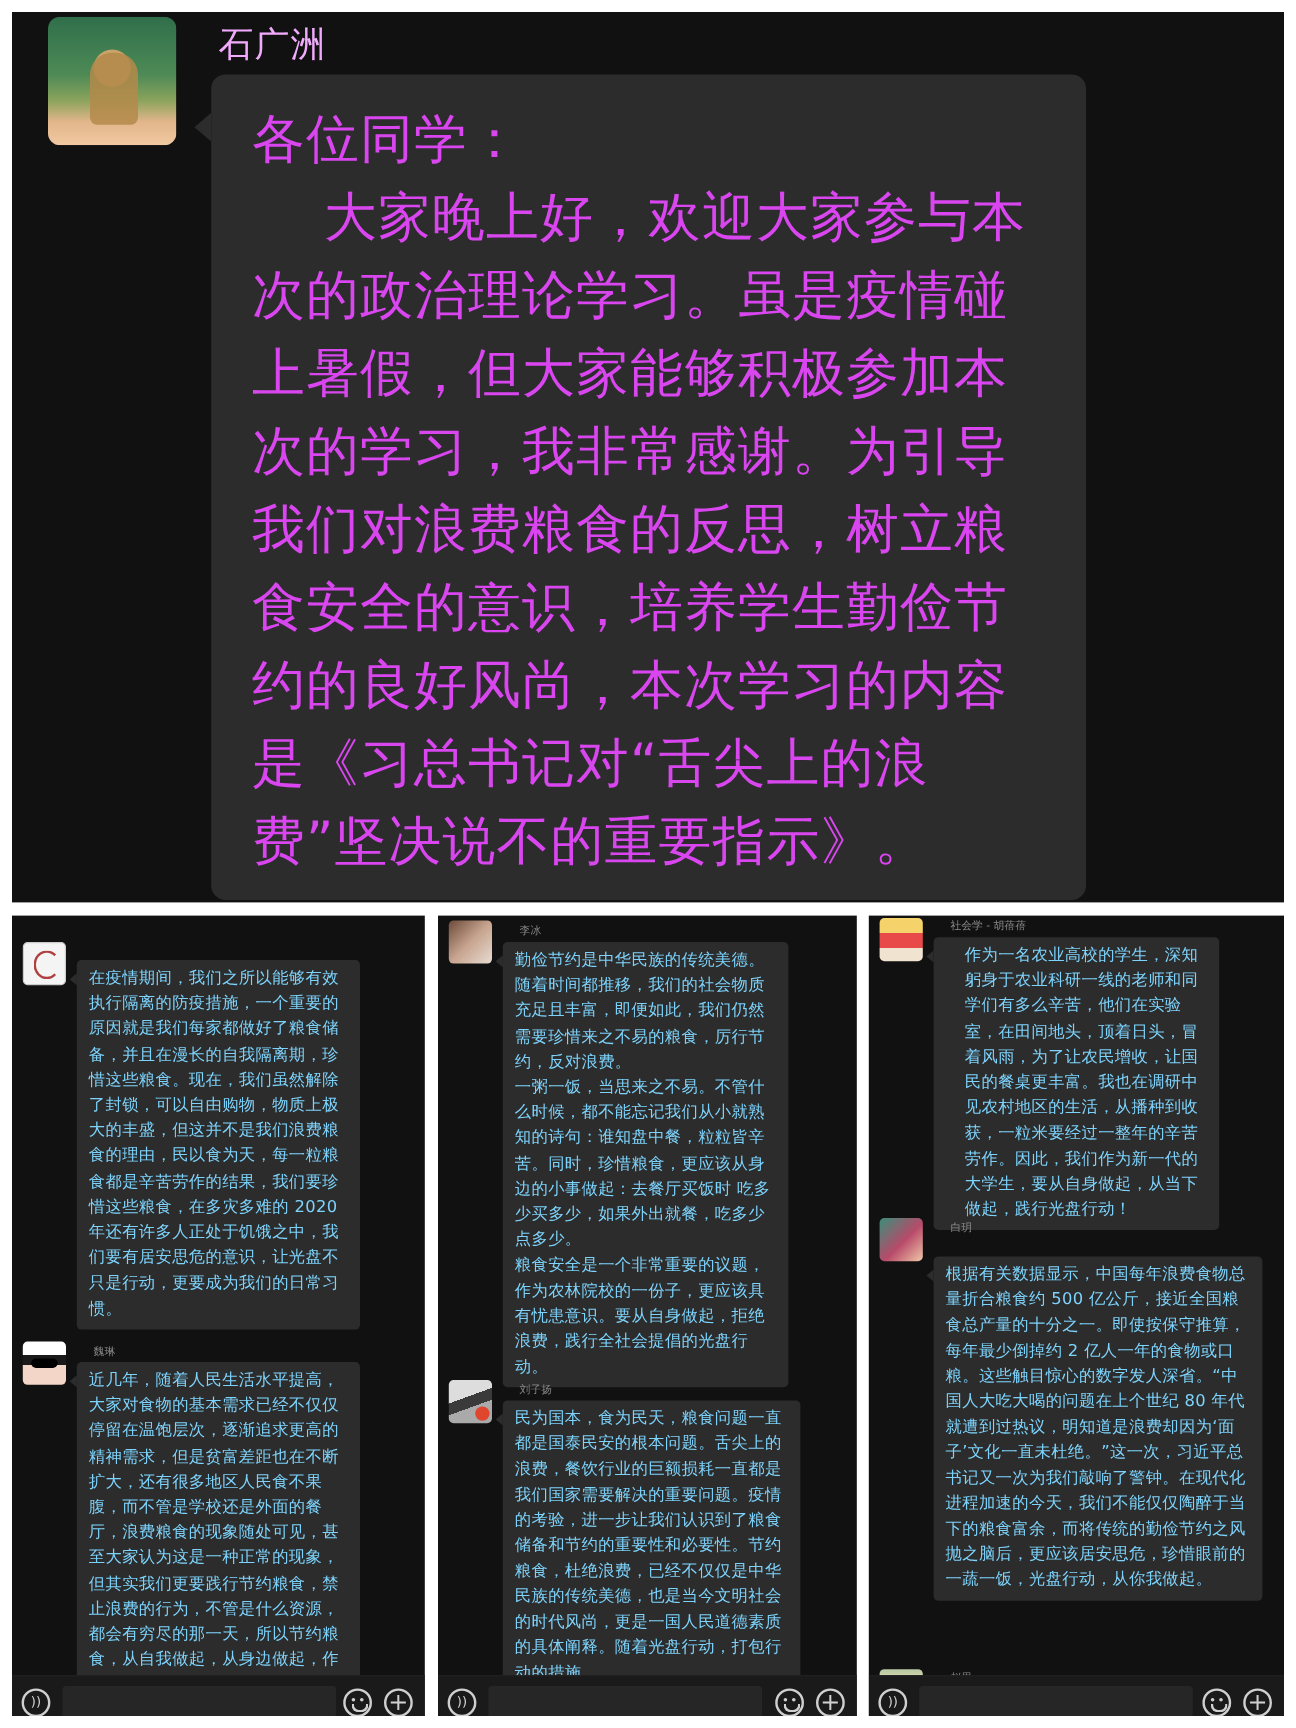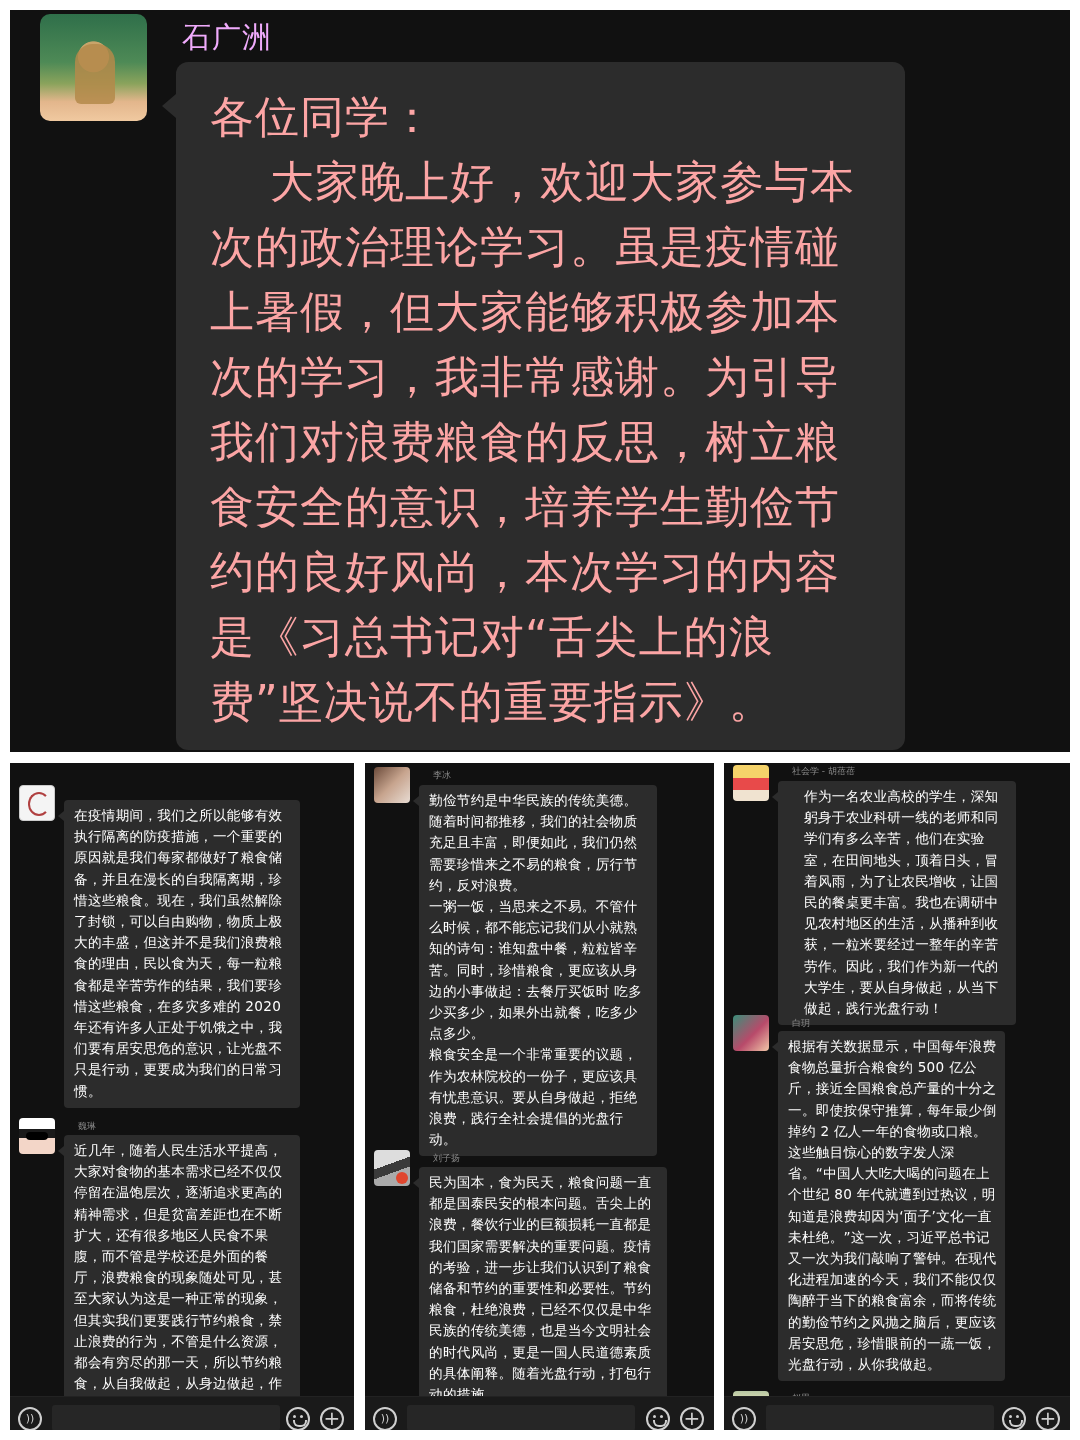--- a/index.html
+++ b/index.html
@@ -14,29 +14,29 @@
 
   
   .big-avatar { position: absolute; left: 30px; top: 4px; width: 107px; height: 107px; border-radius: 10px;
     background: radial-gradient(circle at 50% 40%, #c9a46a 0 18%, transparent 19%),
                 linear-gradient(180deg, #2f6f4a 0%, #4e8a56 45%, #8aa35c 65%, #e3b68c 82%, #f0c9a0 100%);
     overflow: hidden; }
   .big-avatar::after { content: ""; position: absolute; left: 35px; top: 30px; width: 40px; height: 60px; border-radius: 18px 18px 6px 6px; background: #b48a4a; opacity: .85; }
   .big-name { position: absolute; left: 172px; top: 8px; font-size: 29px; color: #f0abfc; letter-spacing: 1px; }
   .big-bubble { position: absolute; left: 166px; top: 52px; width: 729px; height: 688px; background: #2c2c2c; border-radius: 12px; padding: 22px 30px 0 34px; }
   .big-bubble::before { content: ""; position: absolute; left: -14px; top: 32px; border-top: 12px solid transparent; border-bottom: 12px solid transparent; border-right: 14px solid #2c2c2c; }
-  .big-text { font-size: 44px; line-height: 65px; color: #fca5a5; white-space: pre-wrap; letter-spacing: 1px; }
+  .big-text { font-size: 44px; line-height: 65px; color: #d946ef; white-space: pre-wrap; letter-spacing: 1px; }
 
   
   .msg { position: absolute; left: 0; width: 100%; }
   .s-avatar { position: absolute; left: 9px; width: 36px; height: 36px; border-radius: 4px; overflow: hidden; }
   .s-name { position: absolute; left: 68px; font-size: 9px; color: #8a8a8a; white-space: nowrap; }
   .s-bubble { position: absolute; left: 54px; width: 236px; background: #2c2c2c; border-radius: 4px; padding: 5px 8px 6px 10px; }
   .s-bubble::before { content: ""; position: absolute; left: -6px; top: 11px; border-top: 5px solid transparent; border-bottom: 5px solid transparent; border-right: 6px solid #2c2c2c; }
-  .s-text { font-size: 13.6px; line-height: 21.2px; color: #ffffff; white-space: pre-wrap; letter-spacing: 0.3px; }
+  .s-text { font-size: 13.6px; line-height: 21.2px; color: #7dd3fc; white-space: pre-wrap; letter-spacing: 0.3px; }
 
   .av-sketch { background: #f4f4f4; border: 1px solid #ccc; }
   .av-sketch::after { content: ""; position: absolute; left: 8px; top: 6px; width: 18px; height: 20px; border: 2px solid #b04040; border-radius: 50%; border-right-color: transparent; }
   .av-girl { background: linear-gradient(180deg, #fff 0 30%, #1a1a1a 30% 55%, #f3d6c8 55%); }
   .av-girl::after { content: ""; position: absolute; left: 7px; top: 14px; width: 22px; height: 8px; background: #000; border-radius: 4px; }
   .av-portrait { background: linear-gradient(135deg, #6b4a3a, #c7a48e 50%, #e8dcd3); }
   .av-boxer { background: linear-gradient(160deg, #ddd 0 40%, #3a3a3a 40% 60%, #aaa 60%); }
   .av-boxer::after { content: ""; position: absolute; right: 2px; bottom: 2px; width: 12px; height: 12px; border-radius: 50%; background: #e0462e; }
   .av-anime { background: linear-gradient(180deg, #f5d36a 0 35%, #e84a4a 35% 70%, #f0e3d0 70%); }
   .av-boy { background: linear-gradient(135deg, #3a8f7a, #b84a6a 55%, #f1c7a8); }
@@ -111,21 +111,21 @@
 
 <div class="panel panel-right">
   <div class="s-avatar av-anime" style="top:2px;"></div>
   <div class="s-name" style="top:2px;">社会学 - 胡蓓蓓</div>
   <div class="s-bubble" style="top:18px; width:238px;padding-left:26px;">
     <div class="s-text">作为一名农业高校的学生，深知躬身于农业科研一线的老师和同学们有多么辛苦，他们在实验室，在田间地头，顶着日头，冒着风雨，为了让农民增收，让国民的餐桌更丰富。我也在调研中见农村地区的生活，从播种到收获，一粒米要经过一整年的辛苦劳作。因此，我们作为新一代的大学生，要从自身做起，从当下做起，践行光盘行动！</div>
   </div>
 
   <div class="s-avatar av-boy" style="top:252px;"></div>
   <div class="s-name" style="top:254px;">白玥</div>
-  <div class="s-bubble" style="top:268px; width:227px;">
+  <div class="s-bubble" style="top:284px; width:274px;">
     <div class="s-text">根据有关数据显示，中国每年浪费食物总量折合粮食约 500 亿公斤，接近全国粮食总产量的十分之一。即使按保守推算，每年最少倒掉约 2 亿人一年的食物或口粮。这些触目惊心的数字发人深省。“中国人大吃大喝的问题在上个世纪 80 年代就遭到过热议，明知道是浪费却因为‘面子’文化一直未杜绝。”这一次，习近平总书记又一次为我们敲响了警钟。在现代化进程加速的今天，我们不能仅仅陶醉于当下的粮食富余，而将传统的勤俭节约之风抛之脑后，更应该居安思危，珍惜眼前的一蔬一饭，光盘行动，从你我做起。</div>
   </div>
 
   <div class="s-avatar av-land" style="top:628px;"></div>
   <div class="s-name" style="top:629px;">赵思...</div>
 
   <div class="input-bar">
     <div class="voice-btn">))</div>
     <input class="text-field" type="text" style="">
     <div class="emoji-btn"></div>

